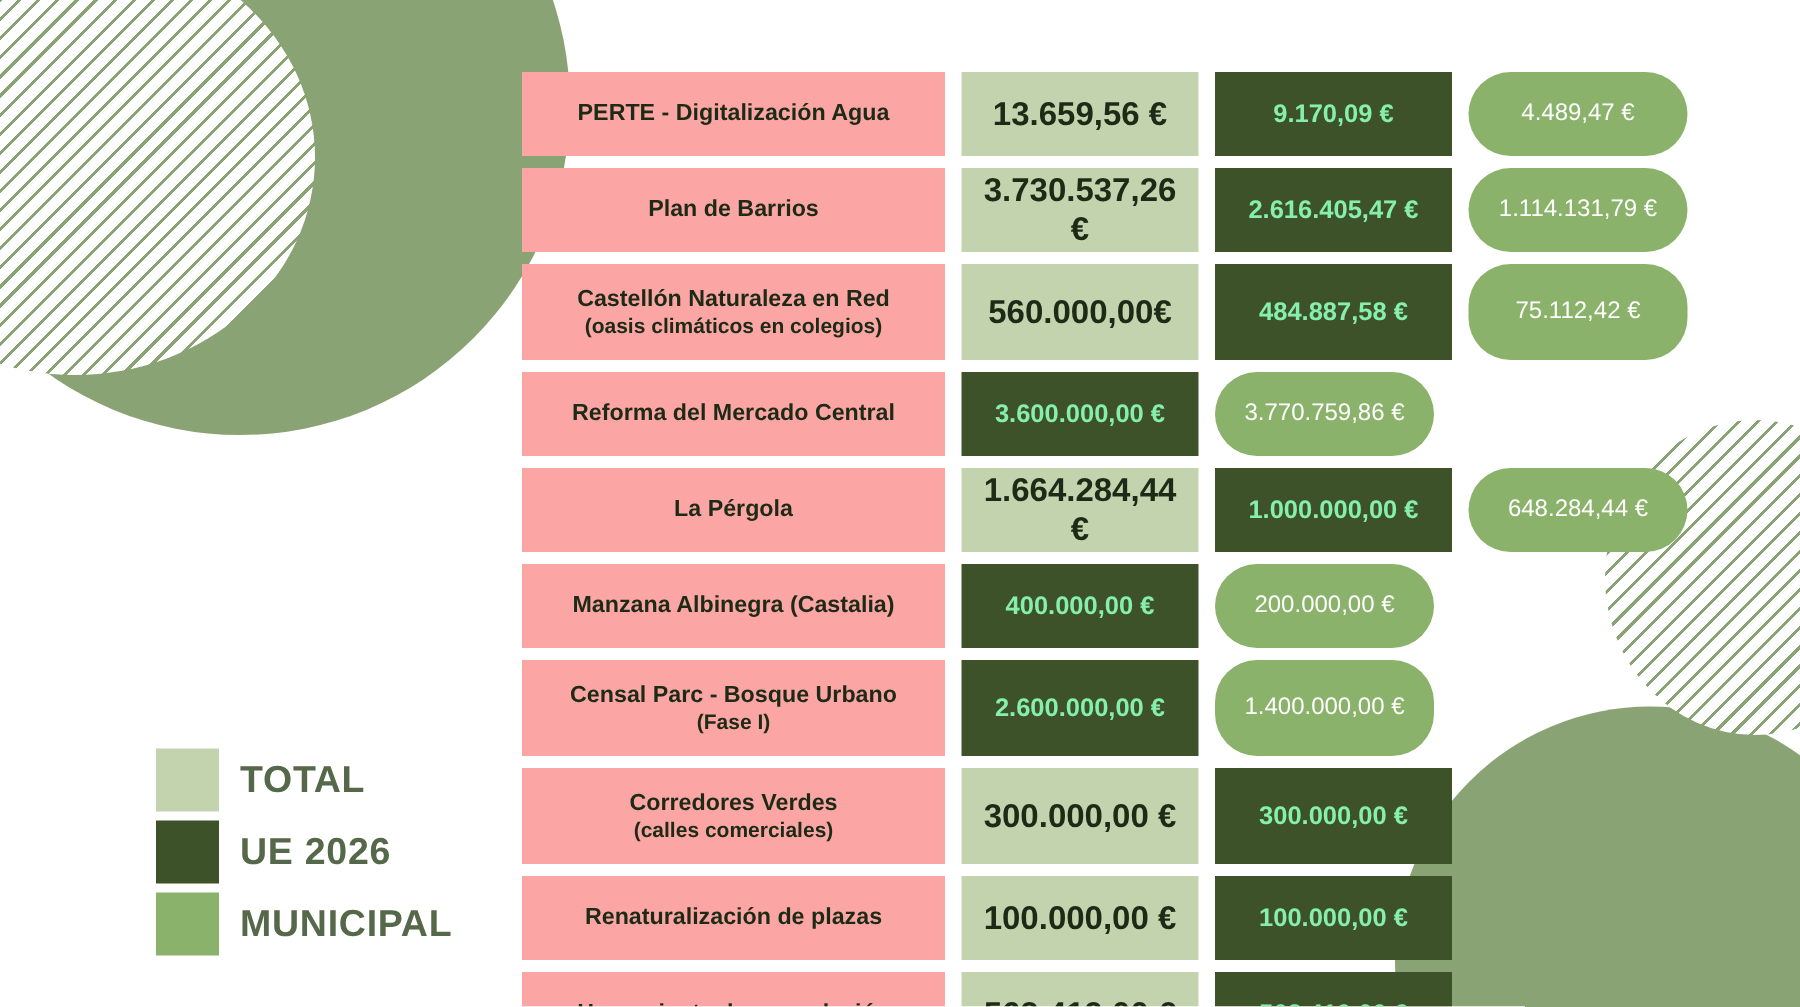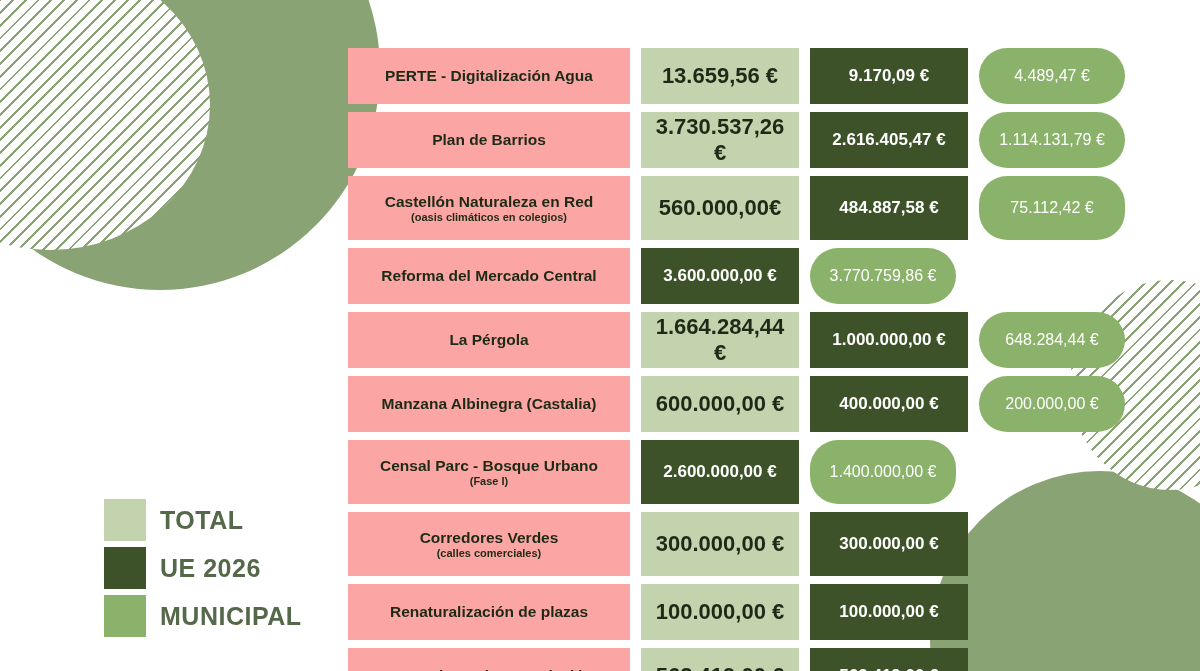--- a/index.html
+++ b/index.html
@@ -127,38 +127,38 @@
     margin-right: 11px;
     background: #c3d3ae;
     color: #1d2b16;
     font-size: 22px;
     font-weight: bold;
   }
   .cell-ue {
     flex: 0 0 158px;
     margin-right: 11px;
     background: #3d5229;
-    color: #ffffff;
+    color: #86efac;
     font-size: 17px;
     font-weight: bold;
   }
   .cell-mun {
     flex: 0 0 146px;
     background: #8bb26a;
     color: #ffffff;
     font-size: 16px;
     font-weight: normal;
     border-radius: 28px;
   }
   .cell-empty {
     background: transparent;
   }
   .sub {
     display: block;
-    font-size: 11px;
+    font-size: 14px;
     font-weight: bold;
   }
   .tall { height: 64px; }
 </style>
 </head>
 <body>
 
 <div id="page">
 
   <div class="deco circle-tl"></div>
@@ -227,21 +227,20 @@
       </div>
       <div class="cell cell-total">1.664.284,44 €</div>
       <div class="cell cell-ue">1.000.000,00 €</div>
       <div class="cell cell-mun">648.284,44 €</div>
     </div>
 
     <div class="row">
       <div class="cell cell-name">
         <span><span>Manzana Albinegra (Castalia)</span></span>
       </div>
-      <div class="cell cell-total">600.000,00 €</div>
       <div class="cell cell-ue">400.000,00 €</div>
       <div class="cell cell-mun">200.000,00 €</div>
     </div>
 
     <div class="row tall">
       <div class="cell cell-name">
         <span>
           <span>Censal Parc - Bosque Urbano</span>
           <span class="sub">(Fase I)</span>
         </span>

